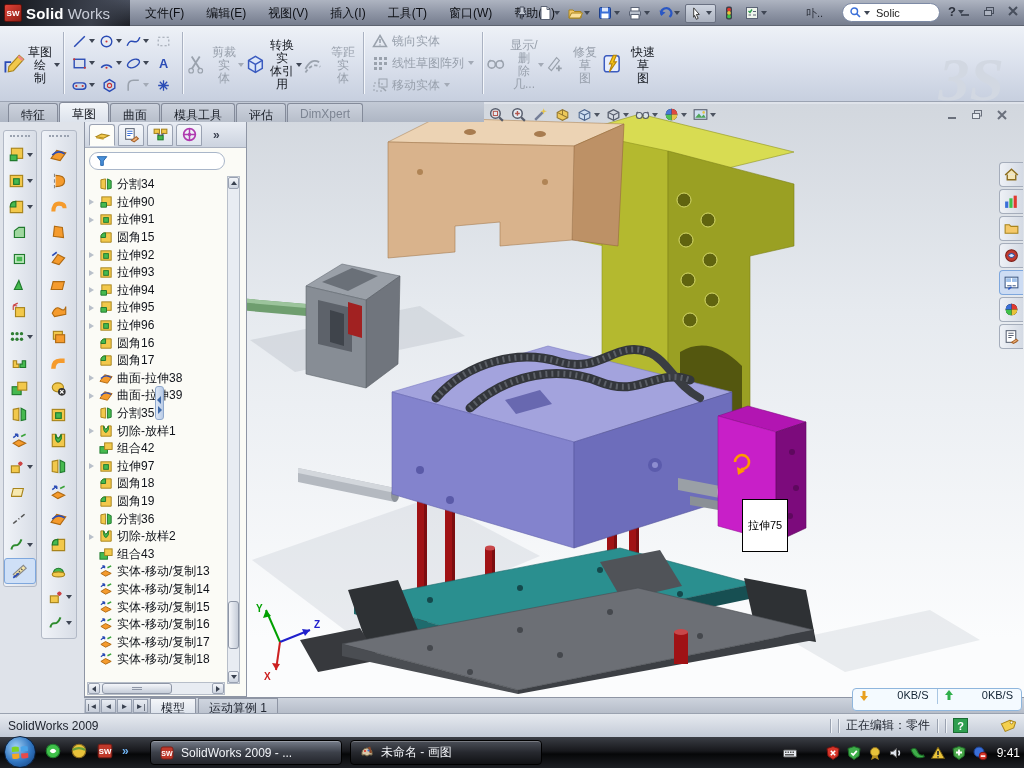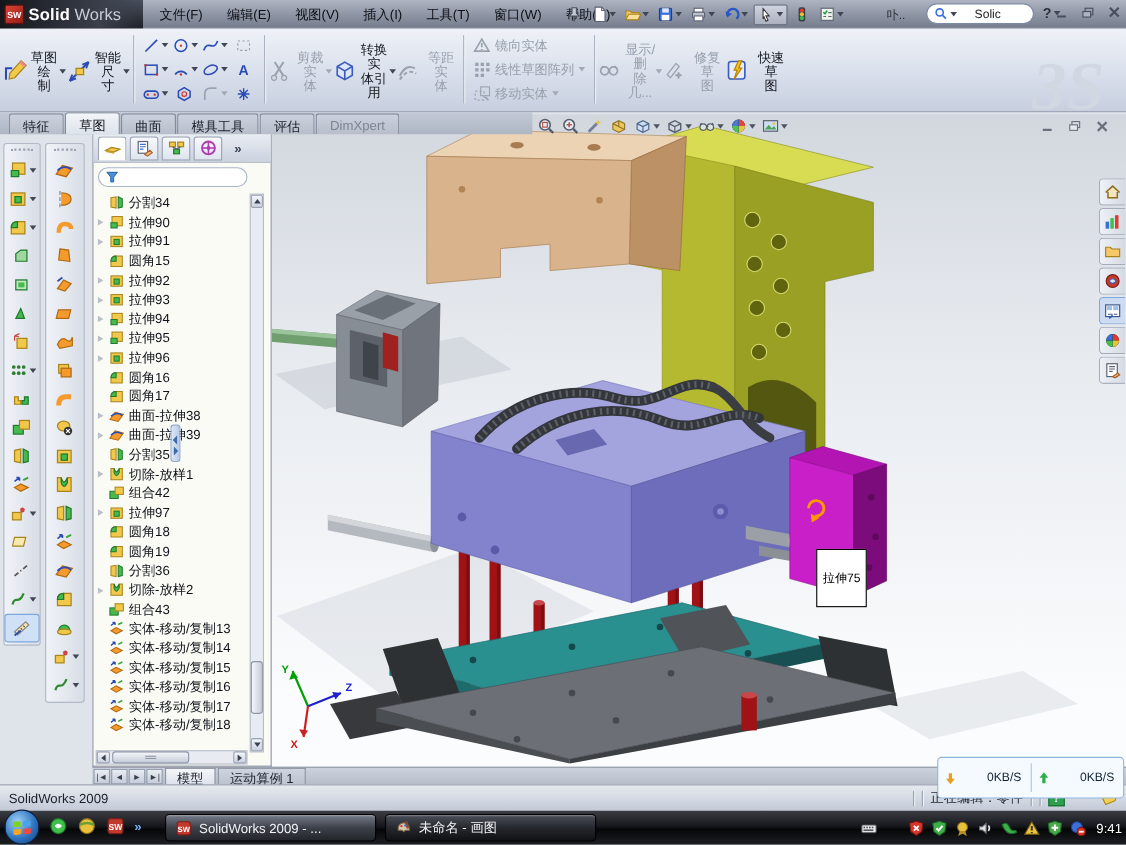--- a/index.html
+++ b/index.html
@@ -82,21 +82,21 @@
 
 #taskpane{position:absolute;right:0;top:40px;width:25px;display:flex;flex-direction:column;gap:2px;z-index:6}
 .tpbtn{width:24px;height:25px;background:linear-gradient(90deg,#eef1f6,#d4dae4);border:1px solid #a5adbb;border-right:none;border-radius:4px 0 0 4px;display:flex;align-items:center;justify-content:center}
 .tpbtn.sel{background:#cddcf3;border-color:#7ea7dd}
 
 #modeltabs{position:absolute;left:84px;top:575px;width:940px;height:16px;background:linear-gradient(180deg,#cdd3dd,#b6bdc9);border-top:1px solid #8e95a4;display:flex;align-items:stretch}
 .navbtn{width:15px;margin:1px 0 0 1px;background:linear-gradient(180deg,#e9edf3,#c6cdd9);border:1px solid #97a0b0;display:flex;align-items:center;justify-content:center;font-size:8px;color:#39414f}
 .mtab{padding:1px 10px 0;font-size:12px;border:1px solid #8e95a4;border-bottom:none;margin-left:2px;background:linear-gradient(180deg,#cfd5df,#bcc3cf);color:#232833}
 .mtab.active{background:linear-gradient(180deg,#f4f6f9,#dde3ec)}
 
-#netoverlay{position:absolute;left:852px;top:688px;width:170px;height:38px;background:#f4faff;border:1px solid #8fb6dd;border-radius:4px;display:flex;align-items:center;font-size:11px;color:#123;z-index:8}
+#netoverlay{position:absolute;left:852px;top:688px;width:170px;height:23px;background:#f4faff;border:1px solid #8fb6dd;border-radius:4px;display:flex;align-items:flex-start;font-size:11px;color:#123;z-index:8}
 #netoverlay .half{flex:1;display:flex;align-items:center;justify-content:space-between;padding:0 8px 0 6px}
 #netoverlay .div{width:1px;height:70%;background:#a9c6e2}
 
 #statusbar{position:absolute;left:0;top:713px;width:1024px;height:24px;background:linear-gradient(180deg,#e6eaf0,#c3cad6);border-top:1px solid #9aa2b0;display:flex;align-items:center;color:#1b202a}
 #statusbar .left{padding-left:8px}
 #statusbar .right{margin-left:auto;display:flex;align-items:center;gap:7px;padding-right:8px}
 .ssep{width:1px;height:14px;background:#9aa2b0;box-shadow:1px 0 0 #f0f3f7}
 #qbadge{width:15px;height:15px;background:#2e9e4f;border:1px solid #1b6b33;color:#fff;font-weight:bold;font-size:11px;display:flex;align-items:center;justify-content:center}
 
 #taskbar{position:absolute;left:0;top:737px;width:1024px;height:31px;background:linear-gradient(180deg,#3b3e45 0%,#17181c 45%,#060708 55%,#1d1f24 100%)}
@@ -216,21 +216,21 @@
     </div>
   <div id="collapsed-item">卟..</div>
   <div id="searchbox">
     <span class="ic" id="searchic">
         <svg width="13" height="13" viewBox="0 0 16 16">
           <circle cx="6.5" cy="6.5" r="4" fill="none" stroke="#3a6fd8" stroke-width="1.8"></circle>
           <path d="M9.5 9.5 L13.5 13.5" stroke="#3a6fd8" stroke-width="2"></path>
         </svg>
       </span>
     <span class="dd"></span>
-    <span style="margin-left:14px">Solic</span>
+    <span style="margin-left:4px">Solic</span>
   </div>
   <div id="helpbtn">
       <span>?</span>
       <span class="dd"></span>
     </div>
   <div id="winbtns">
     <span class="wb">
         <svg width="12" height="11">
           <path d="M2 9 H10" stroke="#474e5c" stroke-width="2"></path>
         </svg>
@@ -255,32 +255,20 @@
       <div class="cmdbtn">
         <span class="ic">
           <svg width="24" height="24" viewBox="0 0 21 21">
             <path d="M3 17 L3 8 L8 8" fill="none" stroke="#2a4bb5" stroke-width="1.6"></path>
             <path d="M6 12 L15 2 L19 5.5 L10 15.5 L5.5 16.5 Z" fill="#f2c84b" stroke="#a8841c"></path>
             <path d="M15 2 L19 5.5 L17.5 7 L13.5 3.5 Z" fill="#e88"></path>
           </svg>
         </span>
         <span class="lbl">草图绘
 制</span>
-        <span class="dd"></span>
-      </div>
-      <div class="cmdbtn">
-        <span class="ic">
-          <svg width="24" height="24" viewBox="0 0 21 21">
-            <path d="M3 18 L18 3" stroke="#2a4bb5" stroke-width="1.6"></path>
-            <path d="M3 18 L8 16 M3 18 L5 13 M18 3 L13 5 M18 3 L16 8" stroke="#2a4bb5" fill="none" stroke-width="1.4"></path>
-            <rect x="8" y="8" width="6" height="5" fill="#f2c84b" stroke="#a8841c"></rect>
-          </svg>
-        </span>
-        <span class="lbl">智能尺
-寸</span>
         <span class="dd"></span>
       </div>
       <div class="vsep"></div>
       <div class="skgrid">
         <span class="skcell">
           <span class="ic">
             <svg width="17" height="17" viewBox="0 0 16 16">
               <path d="M3 13 L13 3" stroke="#2a4bb5" stroke-width="1.4"></path>
             </svg>
           </span>

